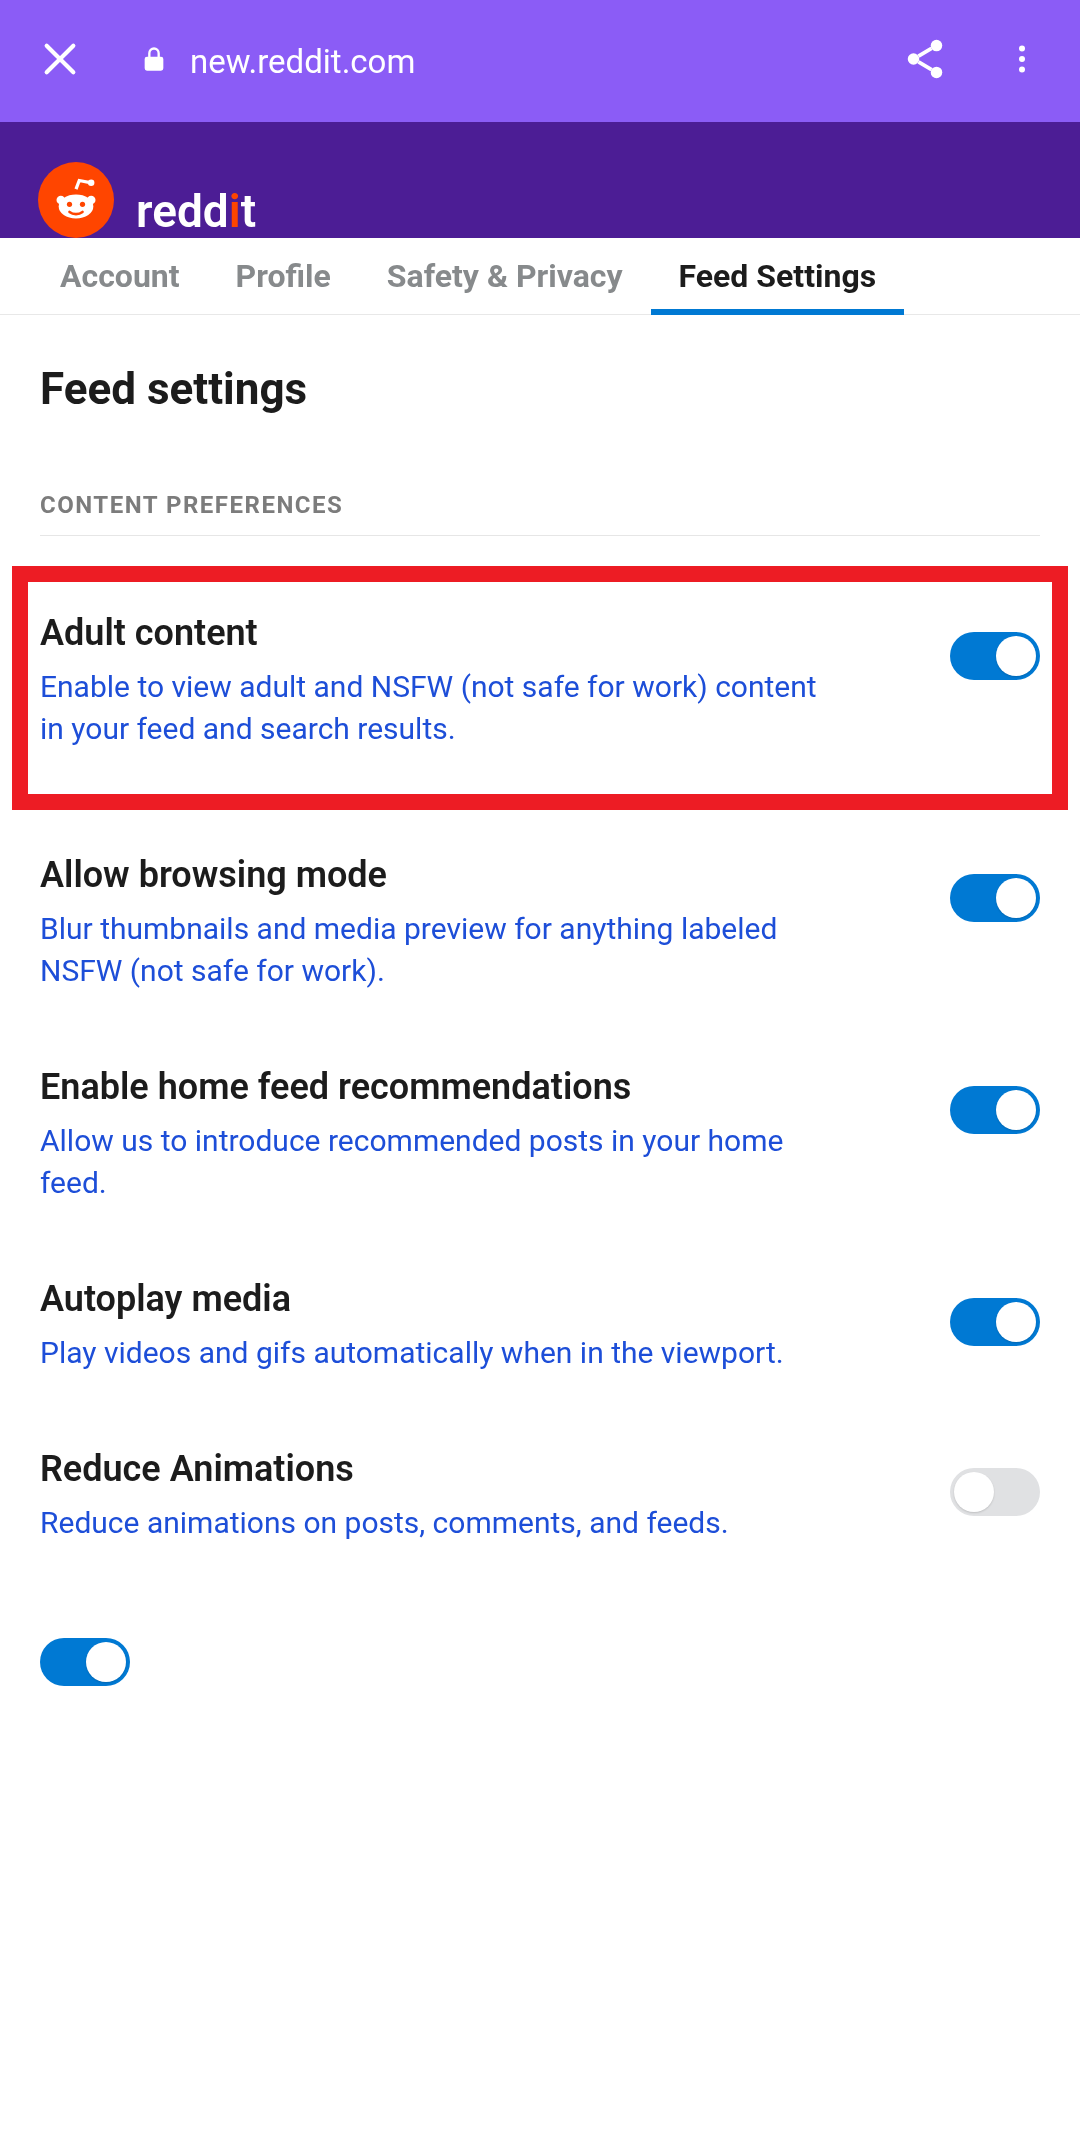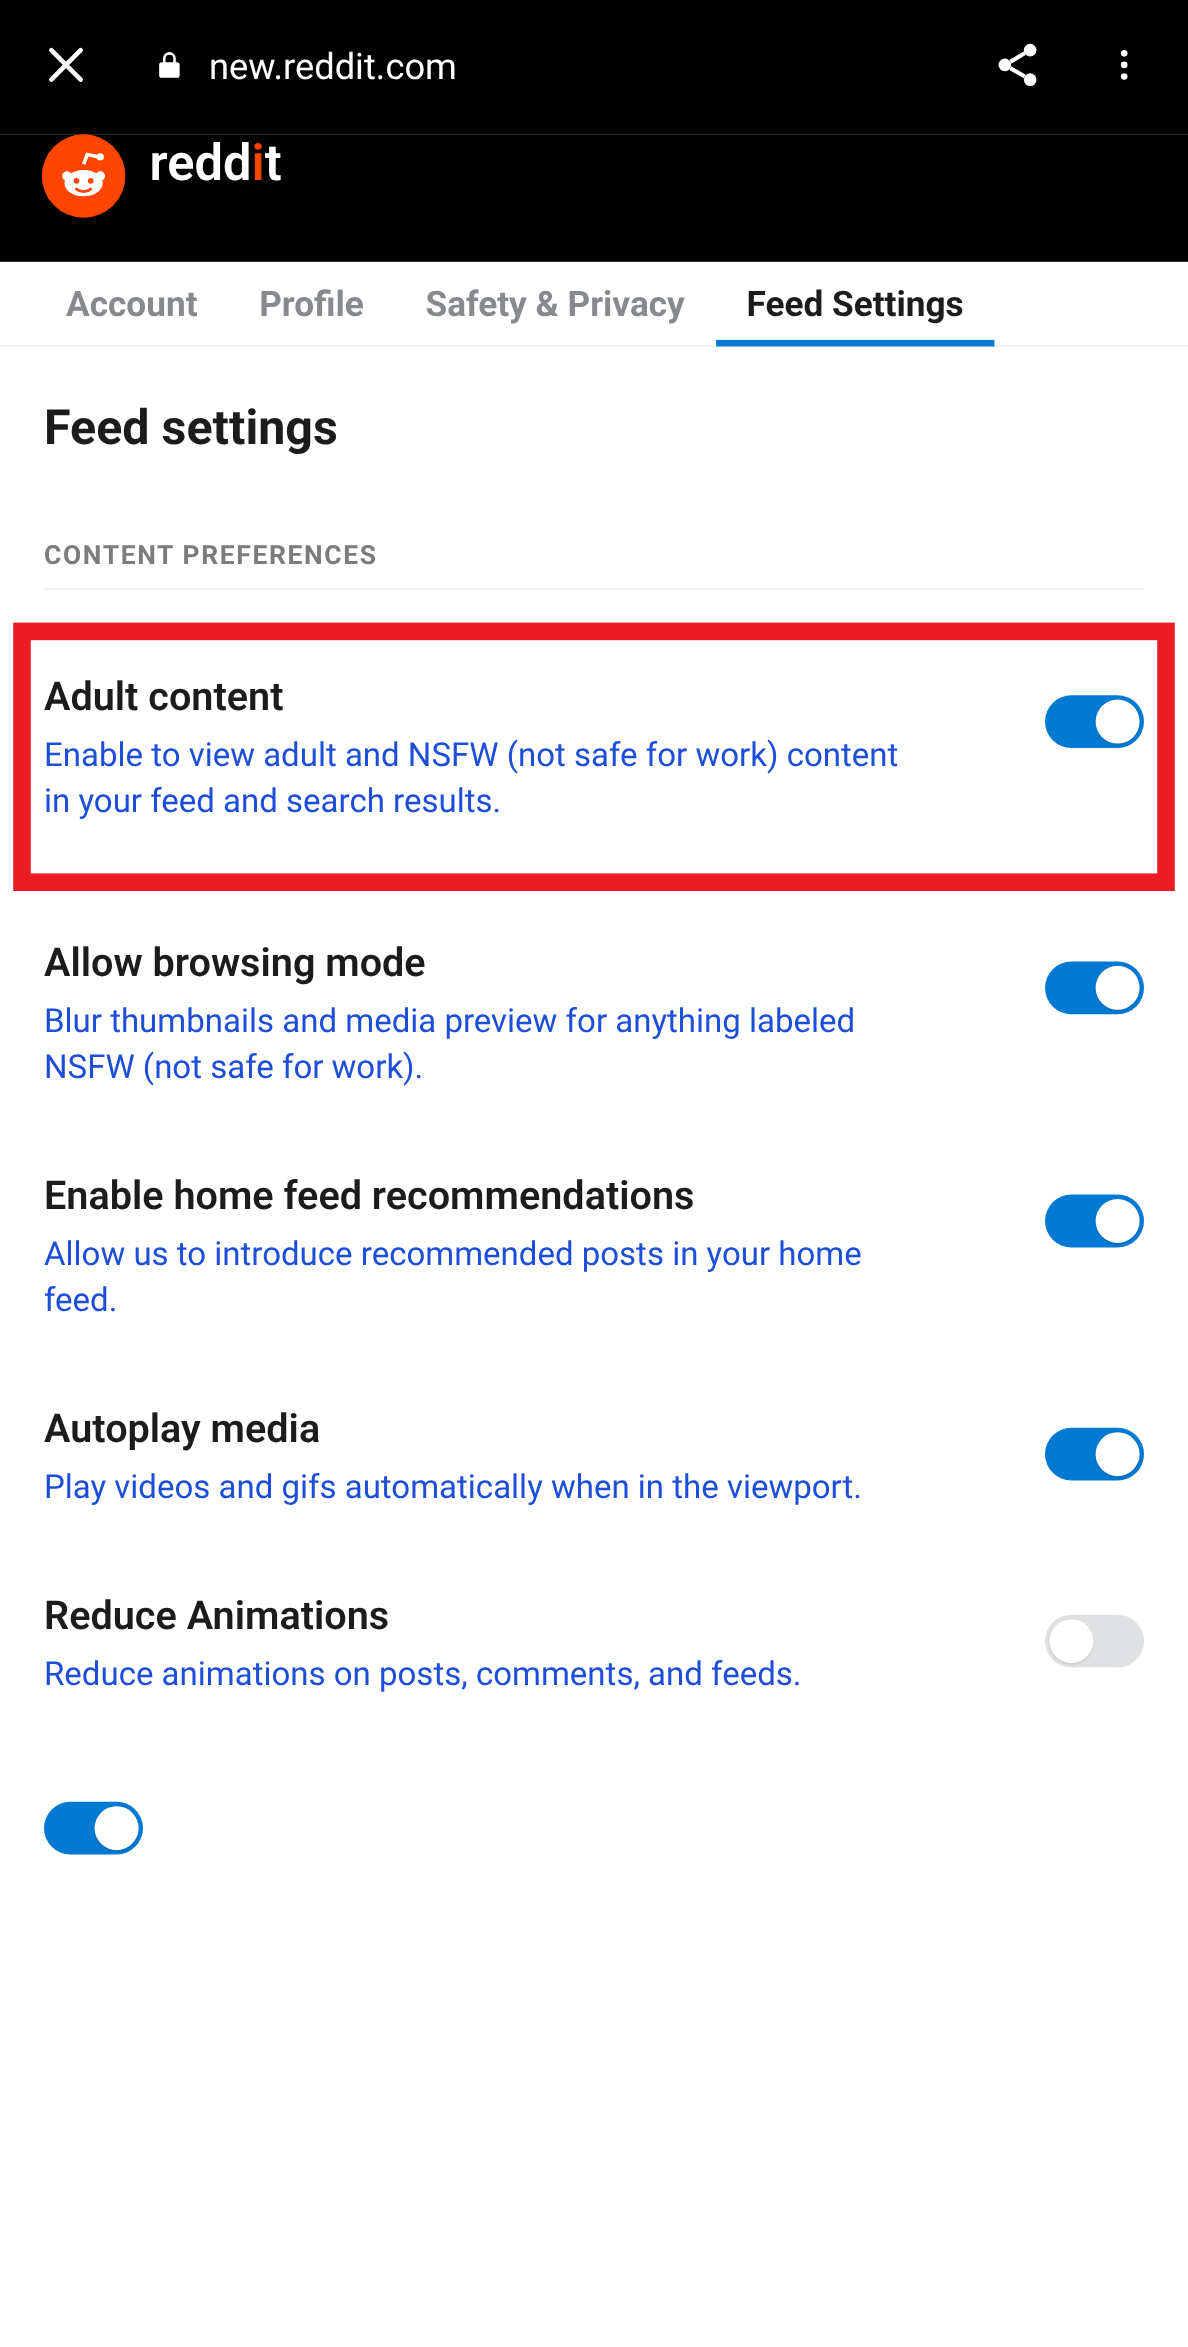--- a/index.html
+++ b/index.html
@@ -4,36 +4,36 @@
 <style>
   * { box-sizing: border-box; margin: 0; padding: 0; }
   body {
     width: 1080px;
     height: 2134px;
     font-family: -apple-system, BlinkMacSystemFont, "Segoe UI", Roboto, Arial, sans-serif;
     background: #fff;
     overflow: hidden;
   }
   .browser-bar {
-    background: #000000;
+    background: #8b5cf6;
     height: 122px;
     display: flex;
     align-items: center;
     padding: 0 40px 0 40px;
     color: #fff;
   }
   .browser-bar .close { margin-right: 60px; }
   .browser-bar .lock { margin-right: 22px; }
   .browser-bar .url { font-size: 33px; color: #fff; flex: 1; }
   .browser-bar .share { margin-right: 56px; }
   .reddit-header {
-    background: #000000;
+    background: #4c1d95;
     height: 116px;
     display: flex;
-    align-items: flex-start;
+    align-items: flex-end;
     padding-left: 38px;
   }
   .reddit-logo-circle {
     width: 76px; height: 76px;
     background: #ff4500;
     border-radius: 50%;
     display: flex;
     align-items: center;
     justify-content: center;
     margin-right: 22px;

